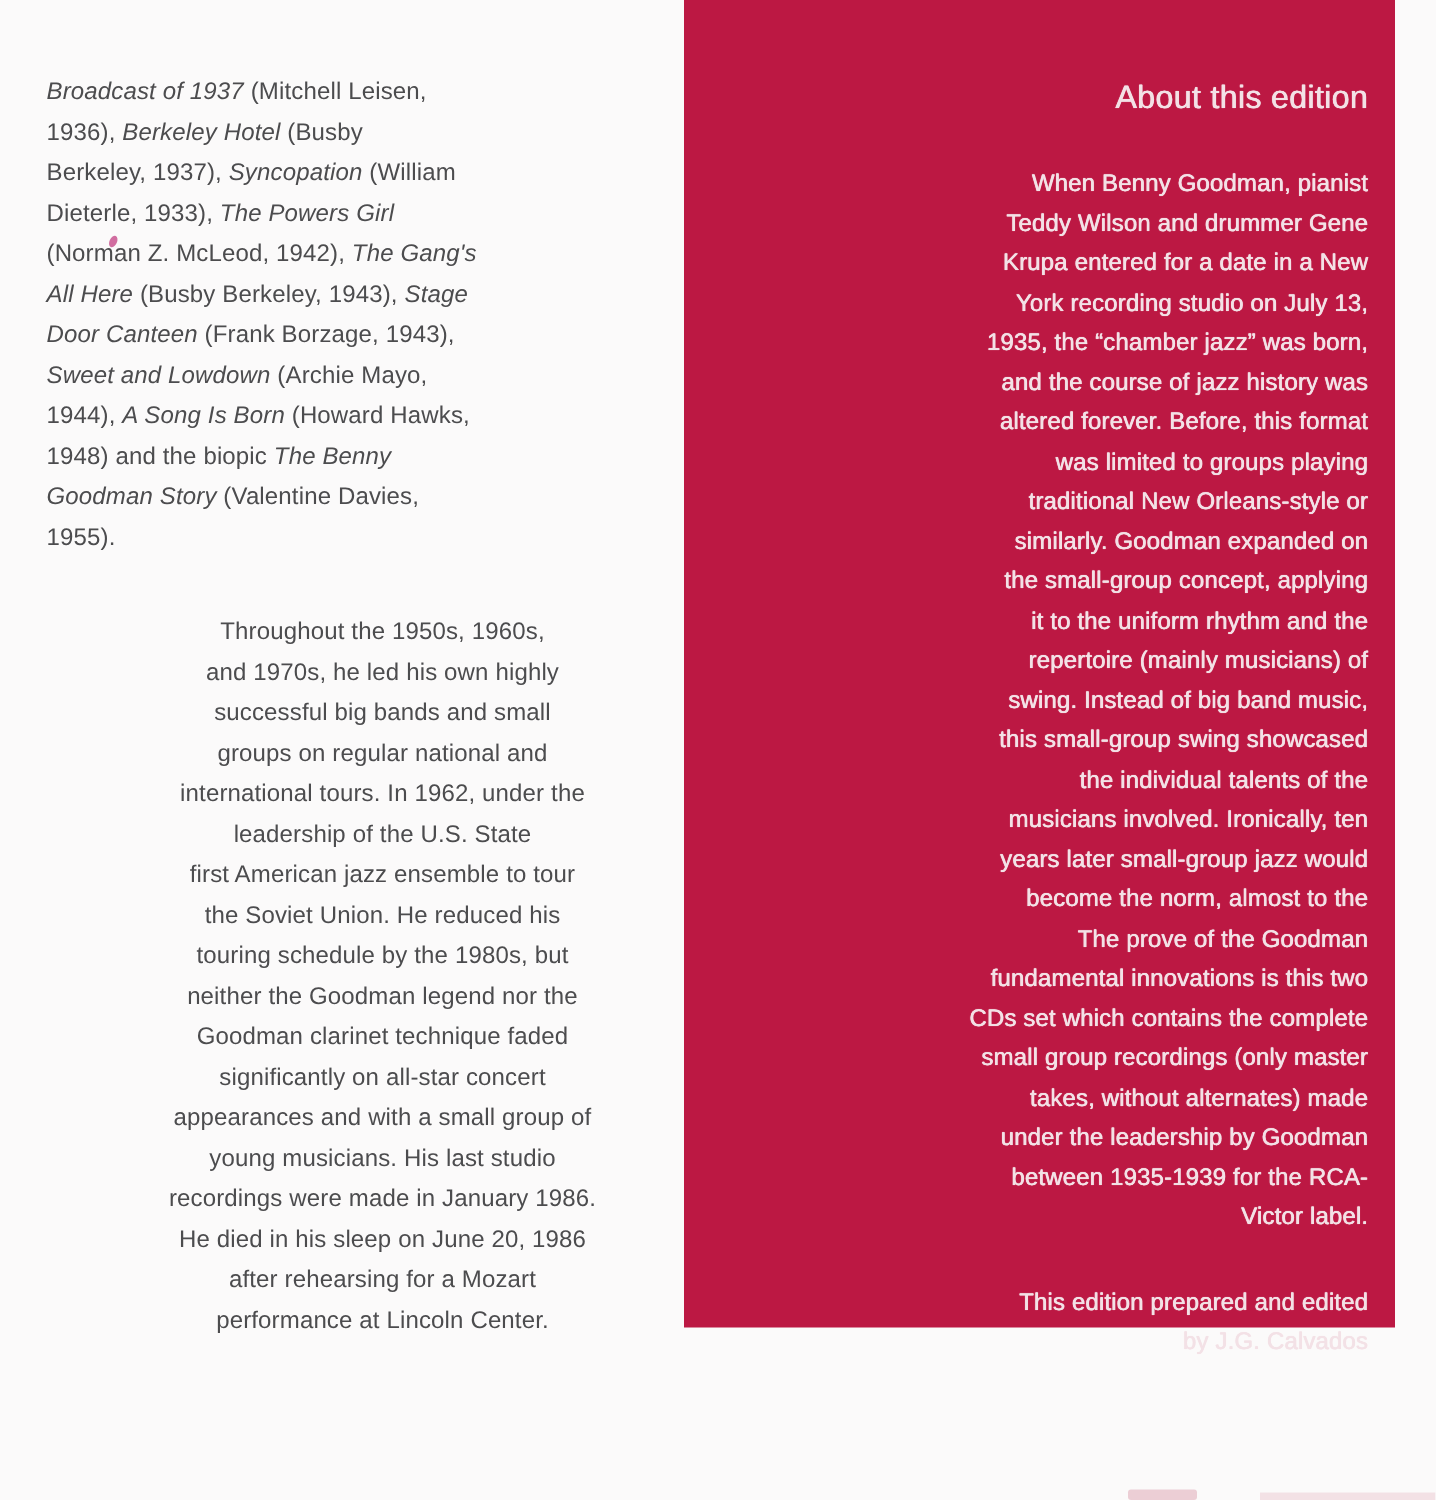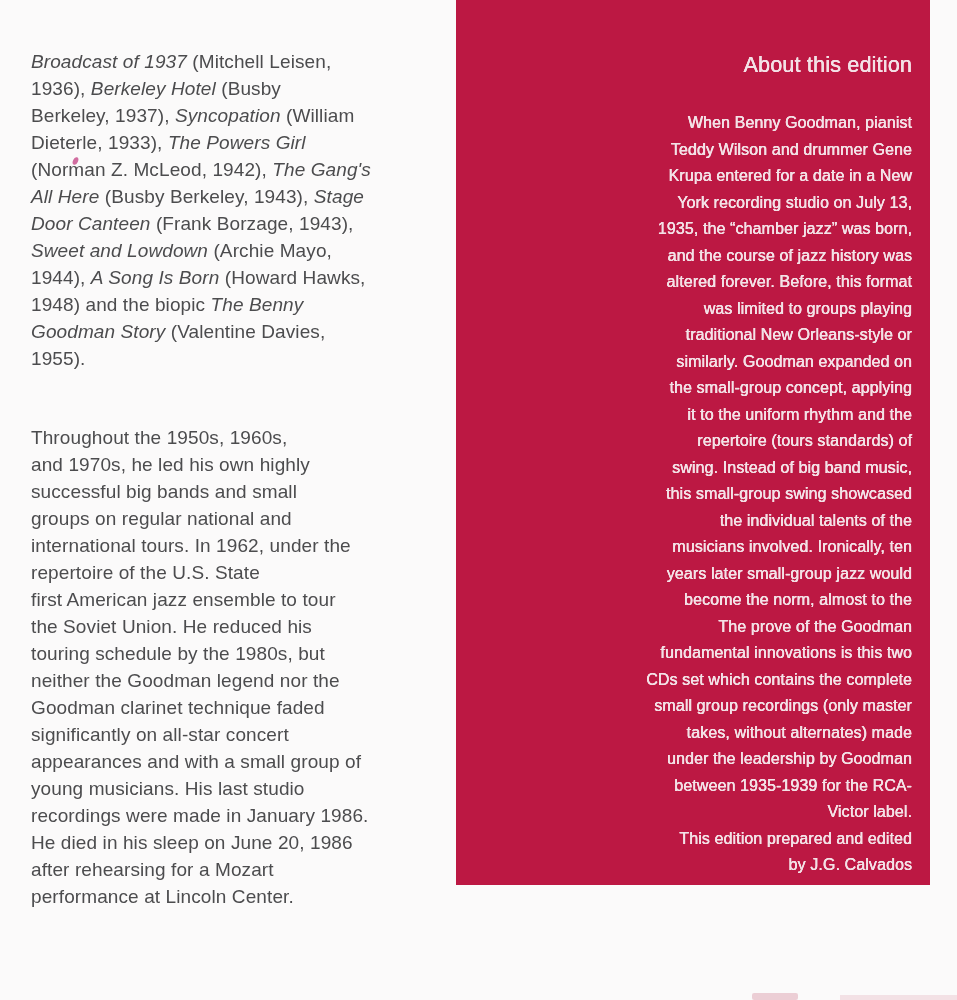--- a/index.html
+++ b/index.html
@@ -20,26 +20,26 @@
     -webkit-font-smoothing:antialiased;
   }
   
   .left-column{
     position:absolute;
     left:31px; top:48px;
     width:448px;
     color:var(--left-text);
   }
   .left-column .para .line{
-    font-size:19px;
+    font-size:16px;
     line-height:27px;
     white-space:nowrap;
     letter-spacing:0.1px;
   }
-  .left-column .para + .para{margin-top:52px;}
+  .left-column .para + .para{margin-top:36px;text-align:center;}
   
   .about-panel{
     position:absolute;
     left:456px; top:0;
     width:474px; height:885px;
     background:var(--panel-red);
     text-align:right;
   }
   .panel-inner{
     padding:52px 18px 0 39px;
@@ -52,21 +52,21 @@
     line-height:27px;
     margin-bottom:31px;
     letter-spacing:0.2px;
   }
   .about-panel .para .line{
     font-size:16px;
     line-height:26.5px;
     white-space:nowrap;
     letter-spacing:0.1px;
   }
-  .about-panel .para + .para{}
+  .about-panel .para + .para{margin-top:30px;}
   
   .scan-dot{
     position:absolute;
     left:73px; top:157px;
     width:5px; height:8px;
     border-radius:50%;
     background:var(--artifact-pink);
     transform:rotate(25deg);
     opacity:.85;
   }
@@ -104,21 +104,21 @@
       <div class="line"><span>1948) and the biopic </span><i>The Benny</i></div>
       <div class="line"><i>Goodman Story</i><span> (Valentine Davies,</span></div>
       <div class="line"><span>1955).</span></div>
     </div>
   <div class="para">
       <div class="line"><span>Throughout the 1950s, 1960s,</span></div>
       <div class="line"><span>and 1970s, he led his own highly</span></div>
       <div class="line"><span>successful big bands and small</span></div>
       <div class="line"><span>groups on regular national and</span></div>
       <div class="line"><span>international tours. In 1962, under the</span></div>
-      <div class="line"><span>repertoire of the U.S. State</span></div>
+      <div class="line"><span>leadership of the U.S. State</span></div>
       <div class="line"><span>first American jazz ensemble to tour</span></div>
       <div class="line"><span>the Soviet Union. He reduced his</span></div>
       <div class="line"><span>touring schedule by the 1980s, but</span></div>
       <div class="line"><span>neither the Goodman legend nor the</span></div>
       <div class="line"><span>Goodman clarinet technique faded</span></div>
       <div class="line"><span>significantly on all-star concert</span></div>
       <div class="line"><span>appearances and with a small group of</span></div>
       <div class="line"><span>young musicians. His last studio</span></div>
       <div class="line"><span>recordings were made in January 1986.</span></div>
       <div class="line"><span>He died in his sleep on June 20, 1986</span></div>
@@ -136,21 +136,21 @@
         <div class="line"><span>Krupa entered for a date in a New</span></div>
         <div class="line"><span>York recording studio on July 13,</span></div>
         <div class="line"><span>1935, the “chamber jazz” was born,</span></div>
         <div class="line"><span>and the course of jazz history was</span></div>
         <div class="line"><span>altered forever. Before, this format</span></div>
         <div class="line"><span>was limited to groups playing</span></div>
         <div class="line"><span>traditional New Orleans-style or</span></div>
         <div class="line"><span>similarly. Goodman expanded on</span></div>
         <div class="line"><span>the small-group concept, applying</span></div>
         <div class="line"><span>it to the uniform rhythm and the</span></div>
-        <div class="line"><span>repertoire (tours standards) of</span></div>
+        <div class="line"><span>repertoire (mainly musicians) of</span></div>
         <div class="line"><span>swing. Instead of big band music,</span></div>
         <div class="line"><span>this small-group swing showcased</span></div>
         <div class="line"><span>the individual talents of the</span></div>
         <div class="line"><span>musicians involved. Ironically, ten</span></div>
         <div class="line"><span>years later small-group jazz would</span></div>
         <div class="line"><span>become the norm, almost to the</span></div>
         <div class="line"><span>The prove of the Goodman</span></div>
         <div class="line"><span>fundamental innovations is this two</span></div>
         <div class="line"><span>CDs set which contains the complete</span></div>
         <div class="line"><span>small group recordings (only master</span></div>

